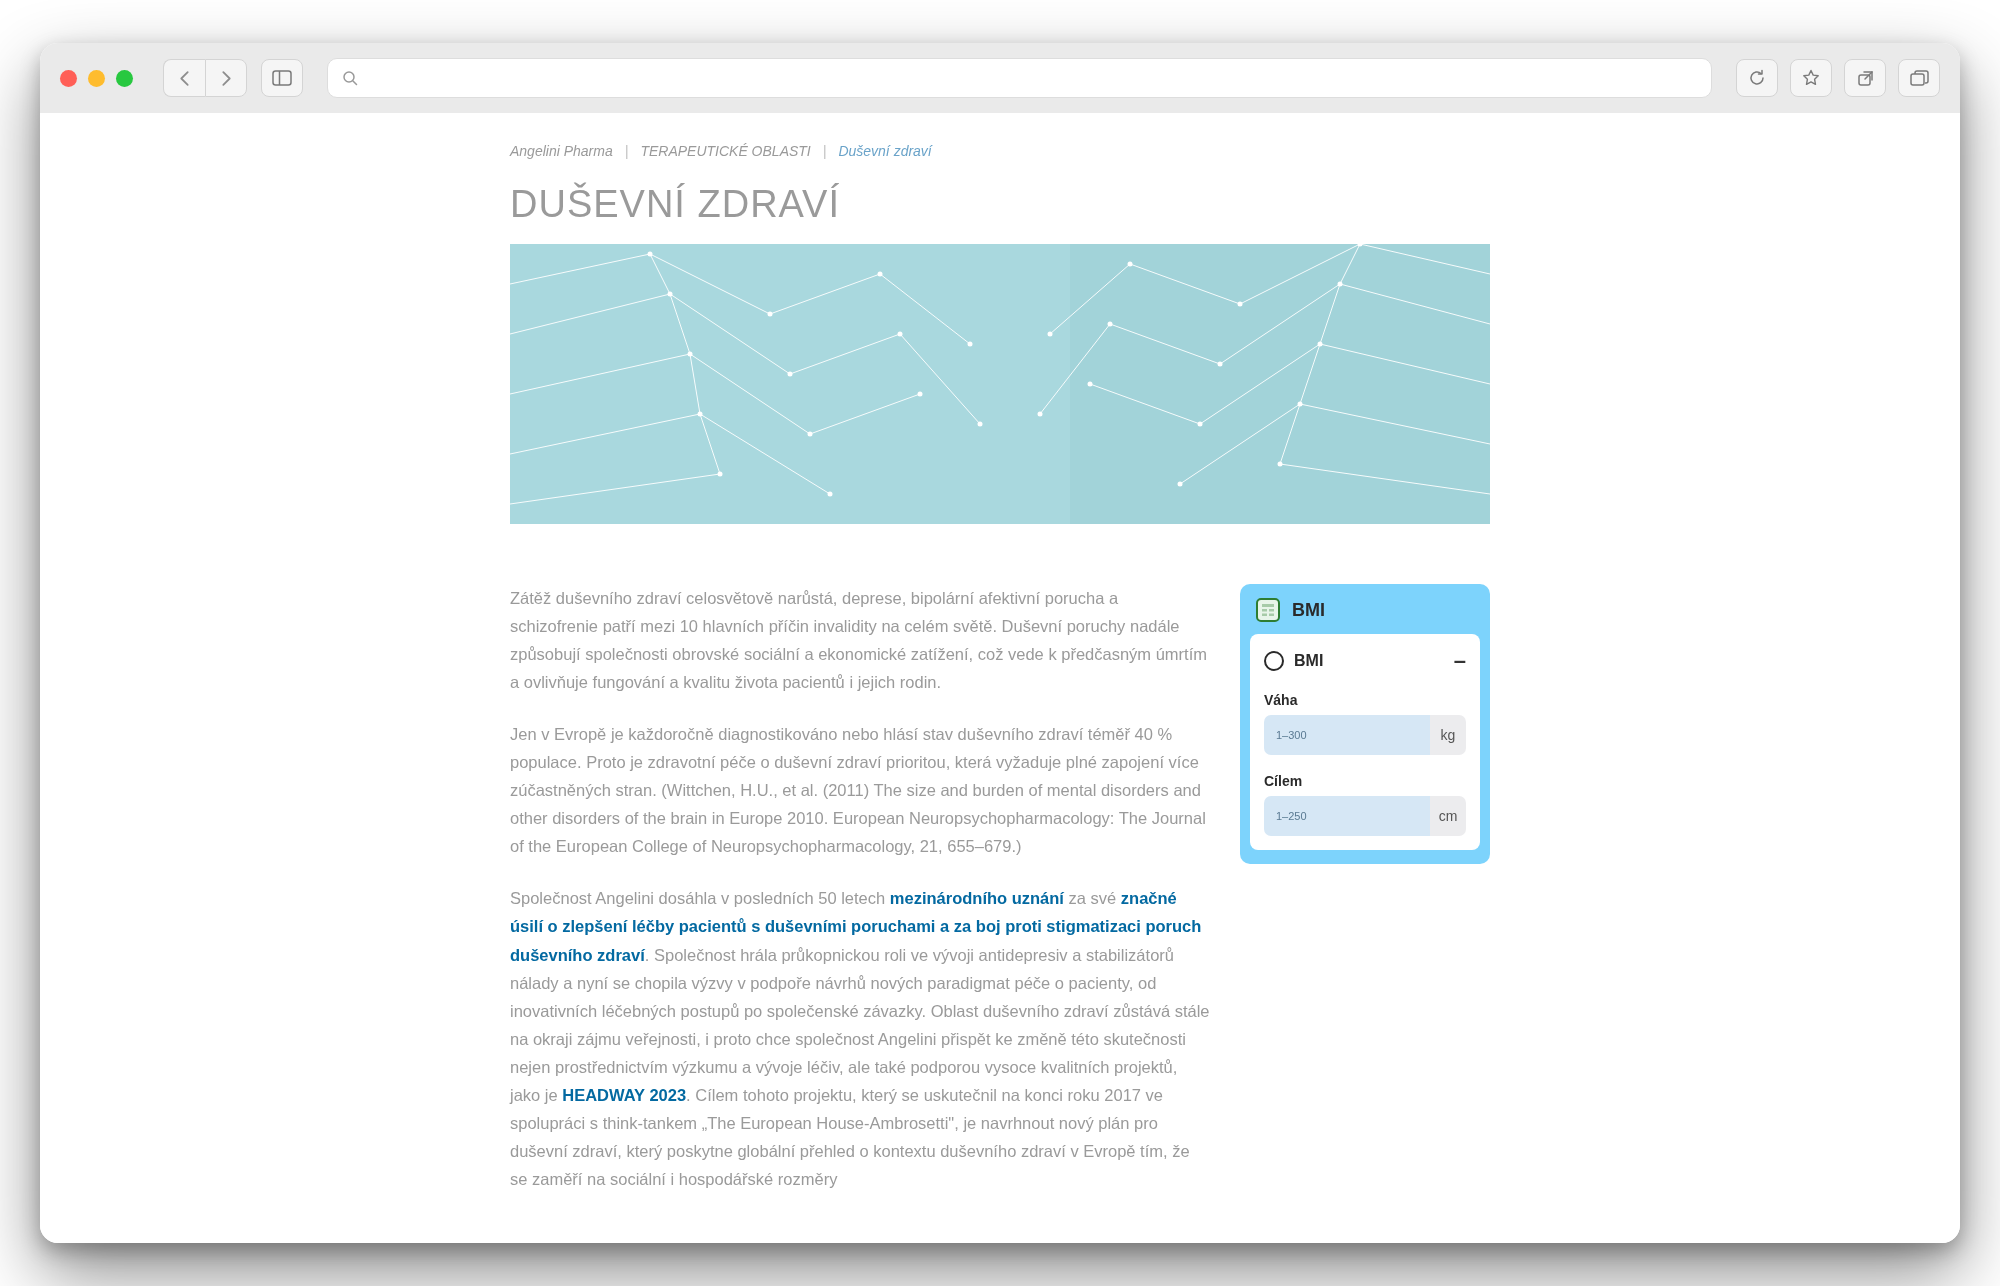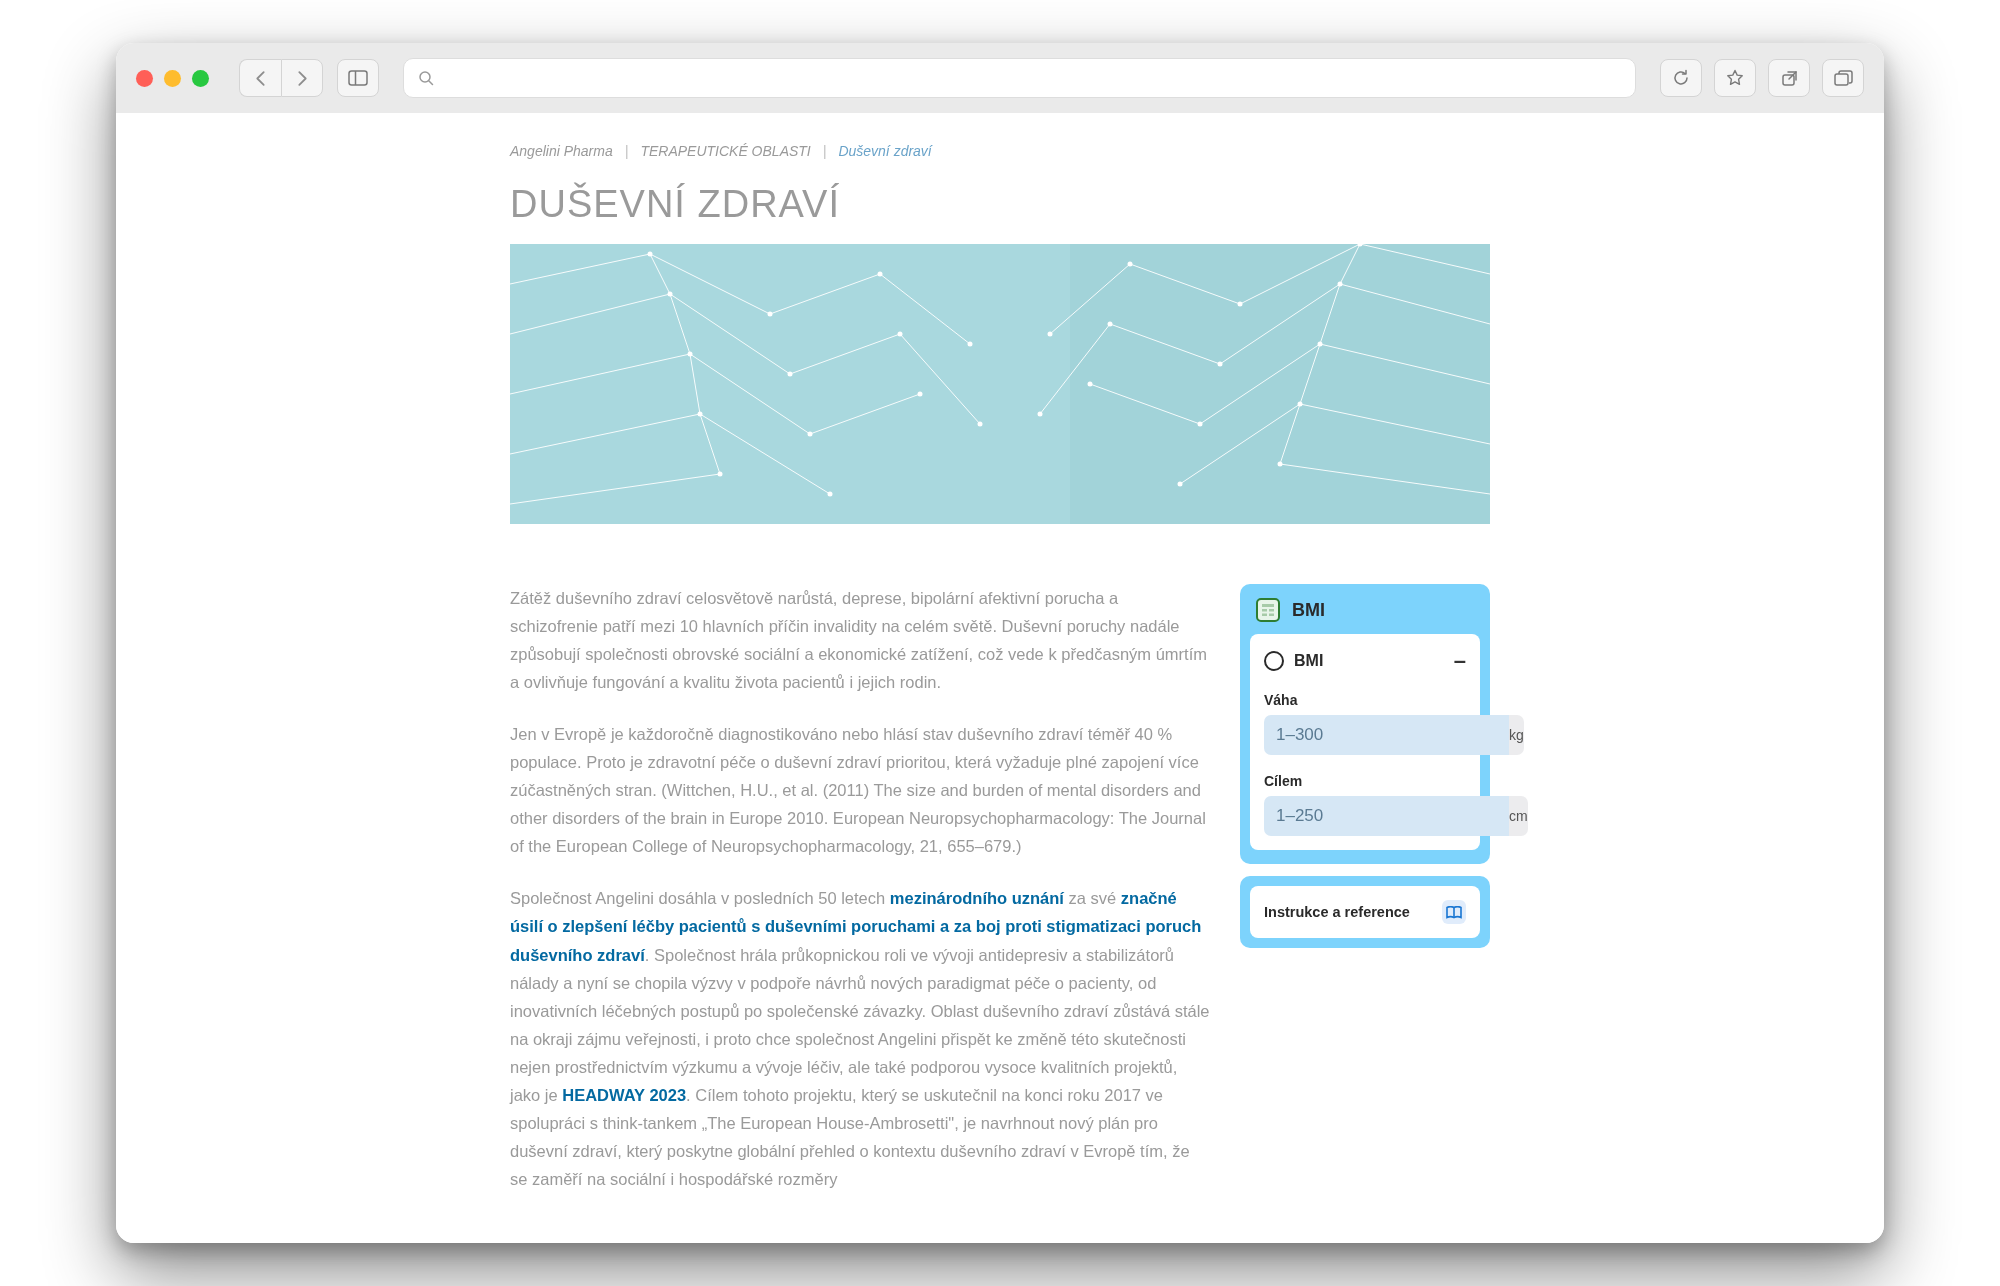--- a/index.html
+++ b/index.html
@@ -7,21 +7,21 @@
   font-family: -apple-system, BlinkMacSystemFont, "Segoe UI", Helvetica, Arial, sans-serif;
   background: #fff;
   width: 2000px;
   height: 1286px;
   display: flex;
   align-items: center;
   justify-content: center;
 }
 
 .browser-window {
-  width: 1768px;
+  width: 1920px;
   height: 1200px;
   background: #fff;
   border-radius: 18px;
   box-shadow: 0 30px 70px rgba(0,0,0,0.45), 0 8px 20px rgba(0,0,0,0.25);
   overflow: hidden;
   display: flex;
   flex-direction: column;
 }
 
 
@@ -173,21 +173,21 @@
 }
 .field-label { font-size: 14px; color: #2a2a2a; font-weight: 600; margin-top: 18px; }
 .field-row { display: flex; margin-top: 7px; }
 .field-input {
   flex: 1;
   height: 40px;
   background: #d6e7f5;
   border: none;
   border-radius: 7px 0 0 7px;
   padding: 0 12px;
-  font-size: 17px;
+  font-size: 11px;
   color: #4a6a85;
 }
 .field-input::placeholder { color: #5a7a92; }
 .field-unit {
   width: 62px; height: 40px;
   background: #ececee;
   border-radius: 0 7px 7px 0;
   display: flex; align-items: center; justify-content: center;
   font-size: 14px; color: #555;
 }
@@ -414,30 +414,19 @@
               <div class="field-label">Cílem</div>
               <div class="field-row">
                 <input class="field-input" placeholder="1–250" style="">
                 <div class="field-unit">cm</div>
               </div>
             </div>
 
 
           </div>
 
-          <div class="card" style="padding:0;">
-            <div class="side-action strong" style="margin:10px;">
-              <span class="txt">Instrukce a reference</span>
-              <span class="badge-ico badge-light-blue">
-                <svg width="16" height="13" viewBox="0 0 16 13" fill="none" stroke="currentColor" stroke-width="1.6">
-                    <path d="M8 1.5C6 .5 3 .5 1 1.5v10c2-1 5-1 7 0 2-1 5-1 7 0v-10c-2-1-5-1-7 0z"></path>
-                    <line x1="8" y1="1.5" x2="8" y2="11.5"></line>
-                  </svg>
-              </span>
-            </div>
-          </div>
 
         </div>
       </div>
 
     </div>
   </div>
 </div>
 
 </body></html>

